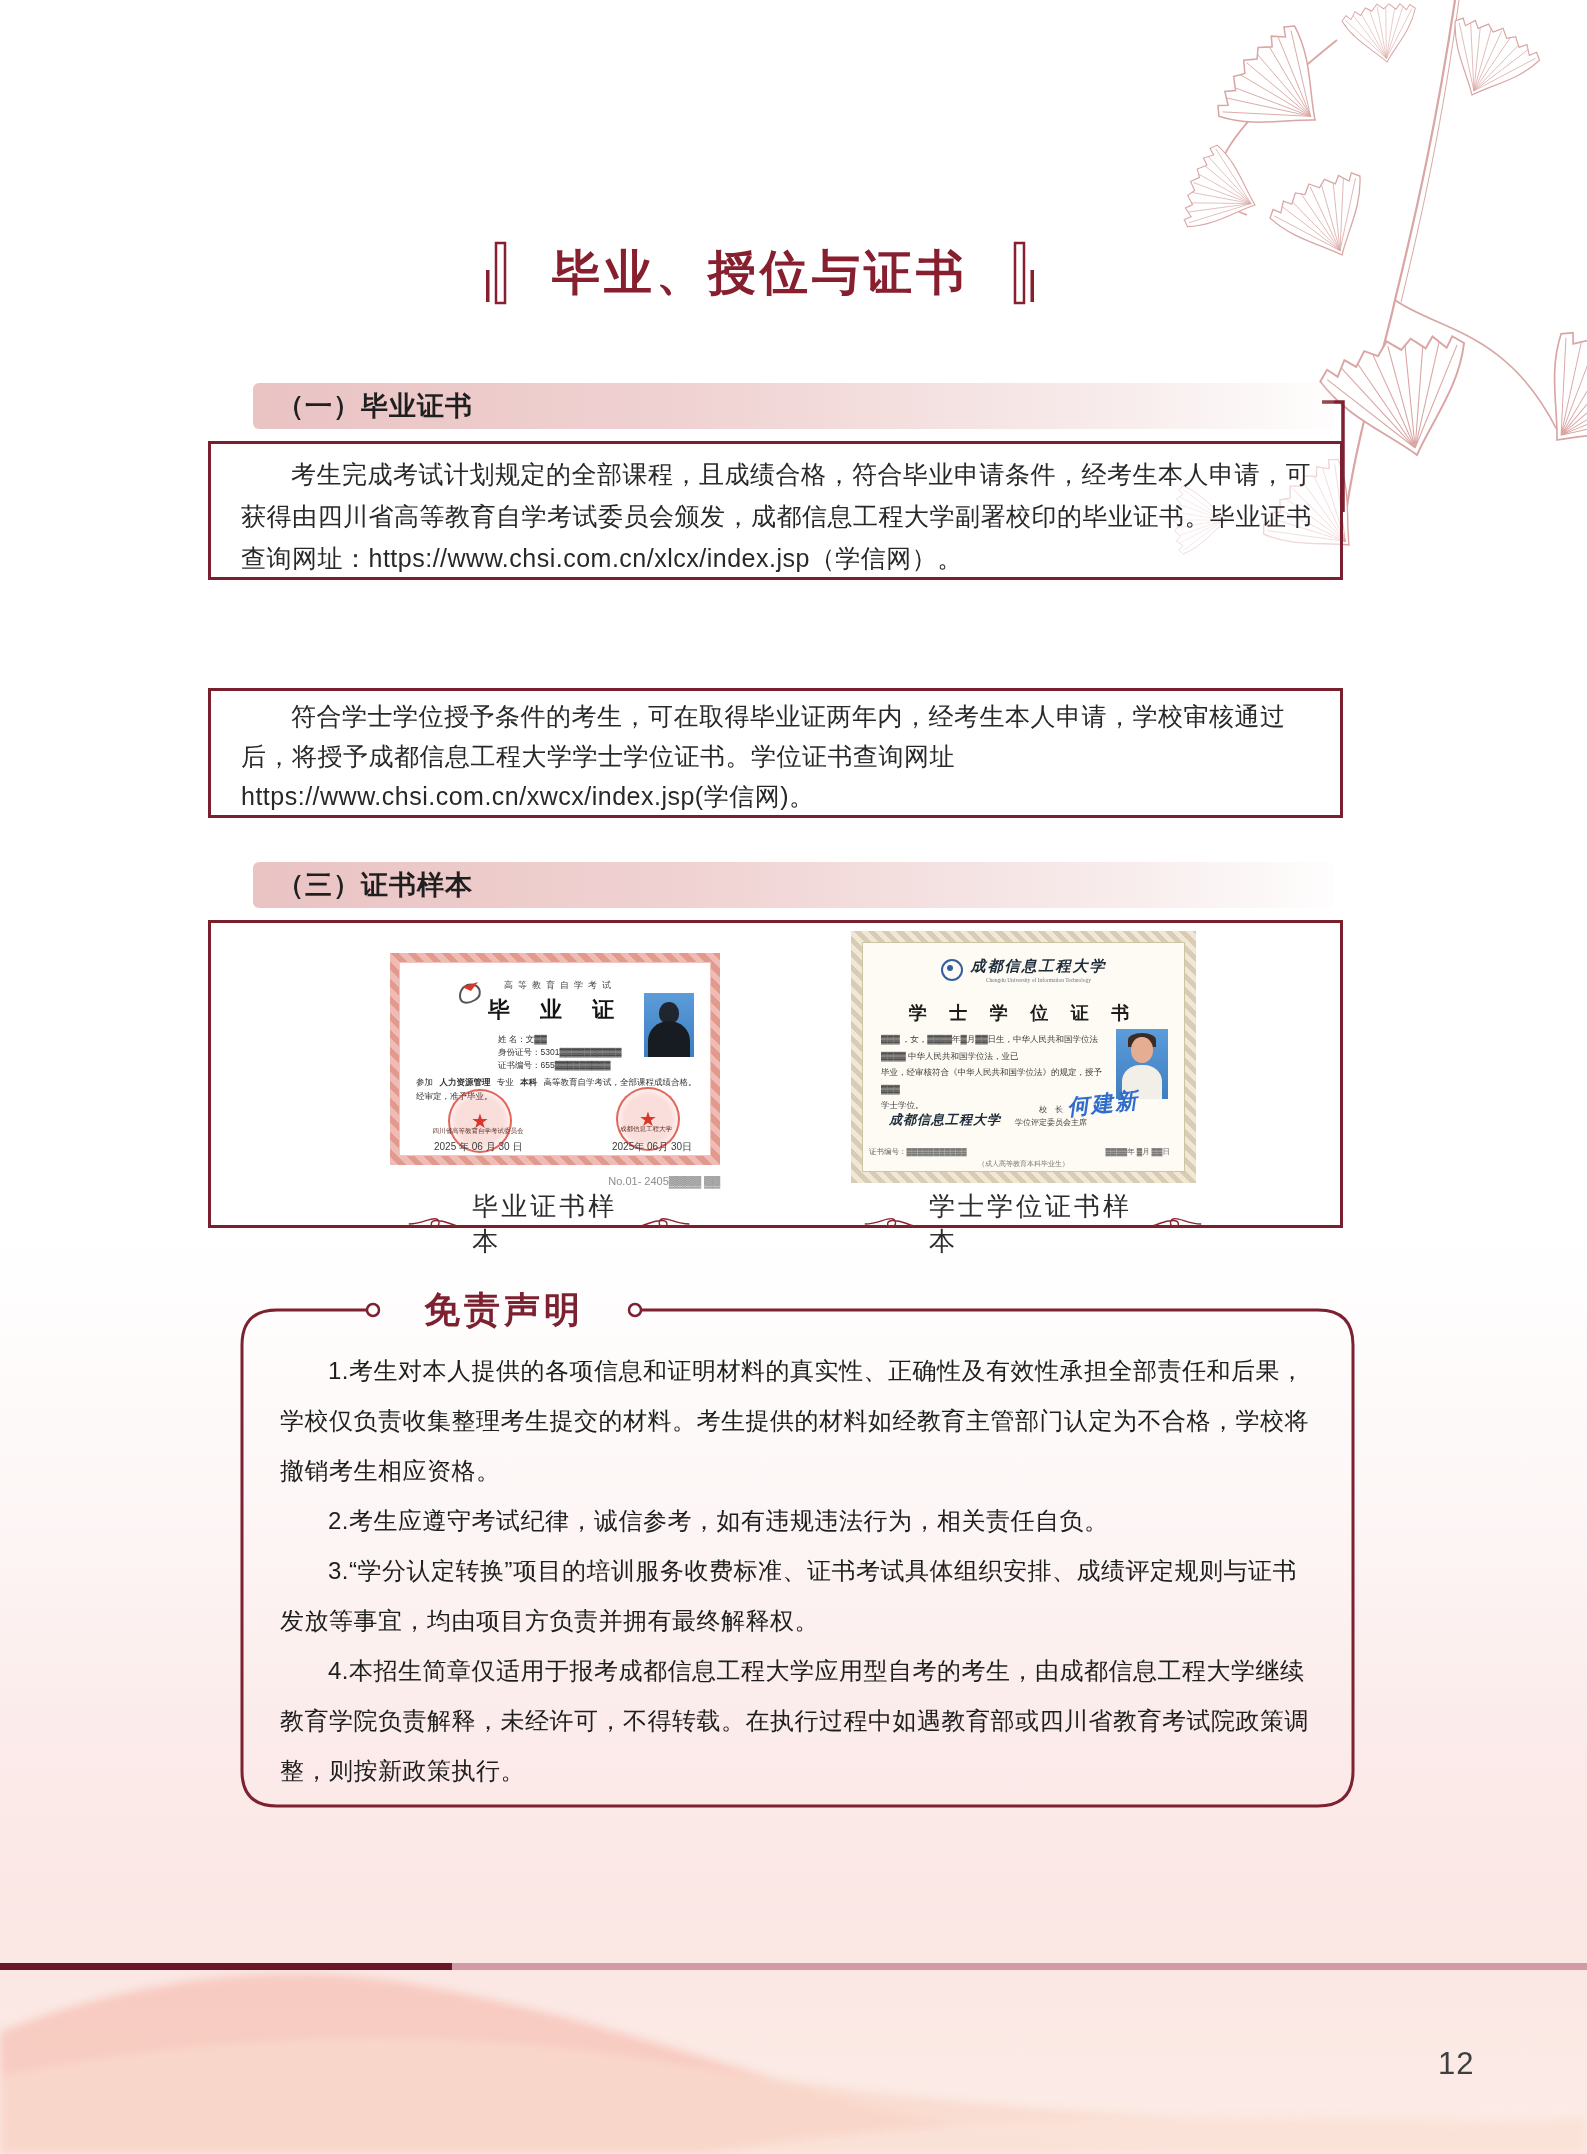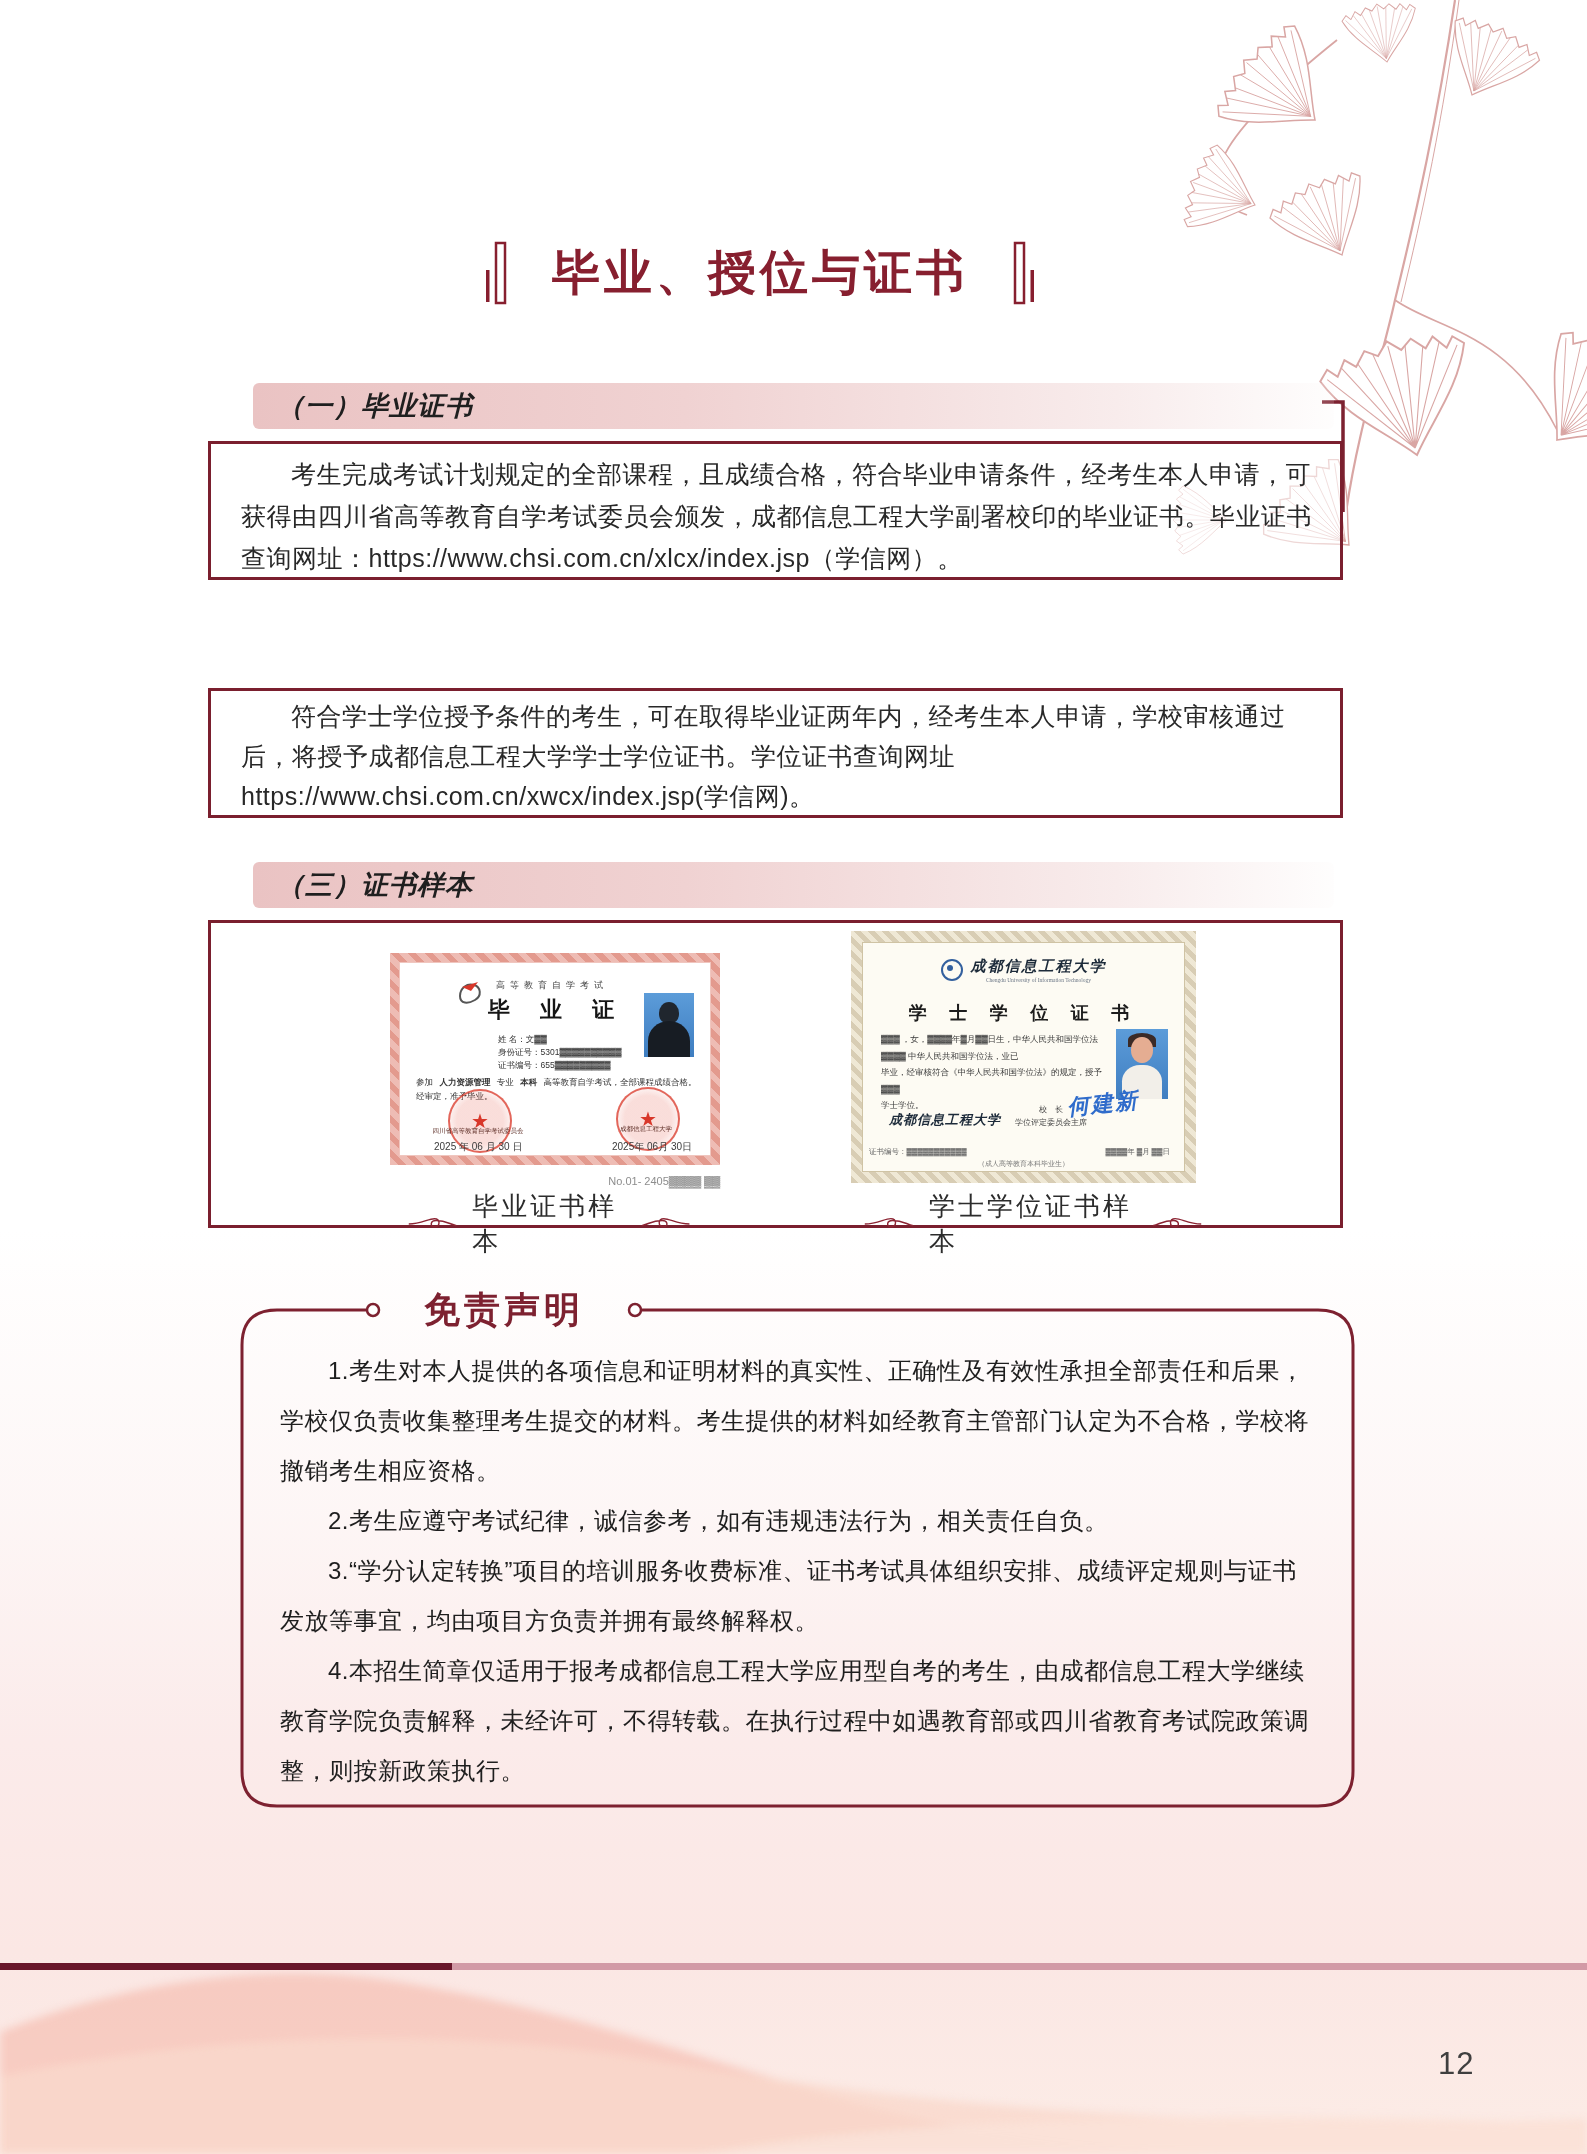--- a/index.html
+++ b/index.html
@@ -17,39 +17,39 @@
   .divider .seg-rose{position:absolute;left:452px;top:0;right:0;height:7px;background:#d29aa6;}
   .pagenum{position:absolute;left:1438px;top:2046px;z-index:4;font-size:31px;color:#3f3f3f;letter-spacing:1px;}
   
   .title-row{position:absolute;left:430px;top:236px;width:660px;height:74px;z-index:2;
     display:flex;align-items:center;justify-content:center;gap:44px;}
   .title-row h1{margin:0;font-size:48px;font-weight:900;color:#871f2f;letter-spacing:4px;}
   .bracket{width:26px;height:66px;flex:0 0 auto;}
   
   .hbar{position:absolute;left:253px;width:1081px;height:46px;z-index:2;border-radius:6px;
     background:linear-gradient(90deg,#eac3c3 0%,#f0d2d2 40%,#f8ecec 80%,rgba(250,244,243,.15) 100%);
-    display:flex;align-items:center;font-style:italic;}
+    display:flex;align-items:center;}
   .hbar span{font-size:27px;font-weight:bold;color:#1f1f1f;padding-left:24px;letter-spacing:1px;}
   .hbar1{top:383px;} .hbar2{top:622px;} .hbar3{top:862px;}
   
   .pbox{position:absolute;left:208px;width:1135px;z-index:2;border:3px solid #7a1f2e;background:rgba(255,255,255,.55);box-sizing:border-box;}
   .pbox p{margin:0;padding:9px 26px 12px 30px;font-size:25px;line-height:42px;color:#282828;
     text-indent:2em;letter-spacing:.5px;}
   .pbox1{top:441px;height:139px;}
   .pbox2{top:688px;height:130px;}
   .pbox2 p{padding-top:5px;line-height:40px;}
   .samplebox{top:920px;height:308px;background:rgba(255,255,255,.6);}
   
   .cert{position:absolute;box-sizing:border-box;}
   .cert-grad{left:179px;top:30px;width:330px;height:212px;padding:9px;
     background:repeating-linear-gradient(45deg,#eebcb4 0 6px,#e39a8e 6px 12px);}
   .cert-grad .inner{position:relative;width:100%;height:100%;background:#fff;
     border:1px solid #f0c6bf;box-sizing:border-box;overflow:hidden;}
   .cg-logo{position:absolute;left:56px;top:16px;width:28px;height:28px;}
-  .cg-header{position:absolute;left:96px;top:16px;font-size:9px;letter-spacing:5px;color:#444;}
+  .cg-header{position:absolute;left:104px;top:16px;font-size:9px;letter-spacing:5px;color:#444;}
   .cg-title{position:absolute;left:88px;top:32px;font-size:22px;font-weight:bold;letter-spacing:12px;color:#151515;}
   .cg-photo{position:absolute;right:16px;top:30px;width:50px;height:64px;
     background:linear-gradient(#5c9cd9,#3e7dc0);overflow:hidden;}
   .cg-photo .head{position:absolute;left:15px;top:9px;width:20px;height:22px;border-radius:50% 50% 45% 45%;background:#20262e;}
   .cg-photo .body{position:absolute;left:4px;top:28px;width:42px;height:40px;border-radius:50% 50% 0 0;background:#171c23;}
   .cg-fields{position:absolute;left:98px;top:70px;font-size:8.5px;color:#333;line-height:13px;}
   .cg-midrow{position:absolute;left:16px;top:114px;width:286px;font-size:8.5px;color:#333;}
   .cg-midrow b{margin:0 4px;}
   .cg-line2{position:absolute;left:16px;top:128px;font-size:8.5px;color:#333;}
   .seal{position:absolute;width:60px;height:60px;border-radius:50%;border:2px solid rgba(217,55,40,.75);

